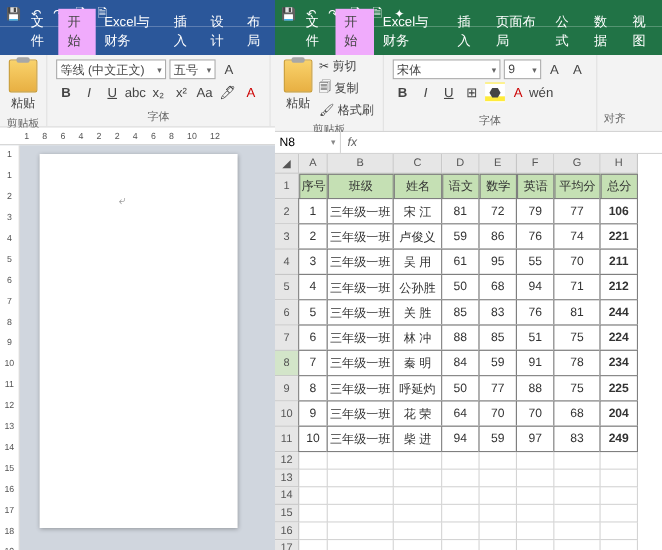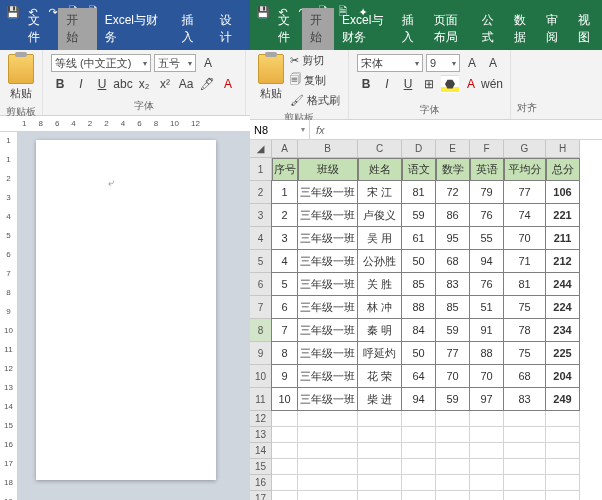--- a/index.html
+++ b/index.html
@@ -8,37 +8,37 @@
 .word { width:250px; }
 .excel { width:352px; }
 .titlebar { height:24px; display:flex; align-items:center; padding:0 6px; color:#fff; font-size:11px; gap:6px;}
 .word .titlebar { background:#2b579a; }
 .excel .titlebar { background:#217346; }
 .titlebar .ico { width:14px; height:14px; display:inline-flex; align-items:center; justify-content:center; }
 .tabs { height:26px; display:flex; align-items:flex-end; padding-left:20px; font-size:12px; color:#fff; }
 .word .tabs { background:#2b579a; }
 .excel .tabs { background:#217346; }
 .tab { padding:4px 8px; cursor:pointer; }
-.tab.active { background:#a3a3a3; color:#444; }
+.tab.active { background:#f0abfc; color:#444; }
 .ribbon { background:#f3f3f3; border-bottom:1px solid #d4d4d4; display:flex; font-size:11px; color:#444; }
 .word .ribbon { height:66px; }
 .excel .ribbon { height:70px; }
 .group { border-right:1px solid #e1e1e1; padding:2px 6px; display:flex; flex-direction:column; justify-content:space-between; }
 .group-label { text-align:center; color:#666; font-size:10px; padding-top:2px;}
 .paste-big { display:flex; flex-direction:column; align-items:center; gap:2px; cursor:pointer; padding:2px;}
 .paste-icon { width:26px; height:30px; background:linear-gradient(#f9d26b,#e8b043); border:1px solid #c8992f; border-radius:2px; position:relative;}
 .paste-icon:before { content:""; position:absolute; top:-3px; left:6px; width:12px; height:5px; background:#a7a7a7; border-radius:2px;}
 .small-btns { display:flex; flex-direction:column; gap:1px; margin-left:2px;}
 .small-btn { display:flex; align-items:center; gap:3px; font-size:11px; cursor:pointer; padding:1px 2px;}
 .fontbox { display:flex; flex-direction:column; gap:3px; padding:2px;}
 .row { display:flex; gap:3px; align-items:center;}
 .sel { border:1px solid #ababab; background:#fff; height:18px; font-size:11px; padding:0 3px; display:flex; align-items:center; justify-content:space-between; cursor:pointer;}
 .sel .arr { font-size:8px; color:#666; margin-left:3px;}
 .fontname { width:100px; }
-.excel .fontname { width:66px; }
+.excel .fontname { width:98px; }
 .fontsize { width:42px; }
 .excel .fontsize { width:34px; }
 .toolbtn { width:18px; height:18px; display:flex; align-items:center; justify-content:center; cursor:pointer; font-size:12px; border:1px solid transparent;}
 .ruler-h { height:16px; background:#fff; border-bottom:1px solid #d4d4d4; font-size:8px; color:#555; display:flex; align-items:center; overflow:hidden; padding-left:22px; gap:12px;}
 .docarea { flex:1; background:#d0d6de; display:flex; overflow:hidden;}
 .ruler-v { width:18px; background:#fff; border-right:1px solid #d4d4d4; font-size:8px; color:#555; display:flex; flex-direction:column; align-items:center; padding-top:4px; gap:10px;}
 .page { margin:8px 0 0 18px; width:180px; height:340px; background:#fff; box-shadow:0 1px 4px rgba(0,0,0,.3); position:relative;}
 .cursor { position:absolute; top:36px; left:72px; font-size:11px; color:#999;}
 
 .formula-row { height:20px; background:#fff; border-bottom:1px solid #d4d4d4; display:flex; align-items:center; font-size:11px;}
@@ -66,20 +66,21 @@
     <span class="ico">↷</span>
     <span class="ico">🗋</span>
     <span class="ico">🗎</span>
   </div>
   <div class="tabs">
     <div class="tab">文件</div>
     <div class="tab active">开始</div>
     <div class="tab">Excel与财务</div>
     <div class="tab">插入</div>
     <div class="tab">设计</div>
+    <div class="tab">布局</div>
   </div>
   <div class="ribbon">
     <div class="group">
       <div class="paste-big">
         <div class="paste-icon"></div>
         <span>粘贴</span>
       </div>
       <div class="group-label">剪贴板</div>
     </div>
     <div class="group">
@@ -168,21 +169,20 @@
     <span class="ico">✦</span>
   </div>
   <div class="tabs">
     <div class="tab">文件</div>
     <div class="tab active">开始</div>
     <div class="tab">Excel与财务</div>
     <div class="tab">插入</div>
     <div class="tab">页面布局</div>
     <div class="tab">公式</div>
     <div class="tab">数据</div>
-    <div class="tab">审阅</div>
     <div class="tab">视图</div>
   </div>
   <div class="ribbon">
     <div class="group">
       <div style="display:flex">
         <div class="paste-big">
           <div class="paste-icon"></div>
           <span>粘贴</span>
         </div>
         <div class="small-btns">

